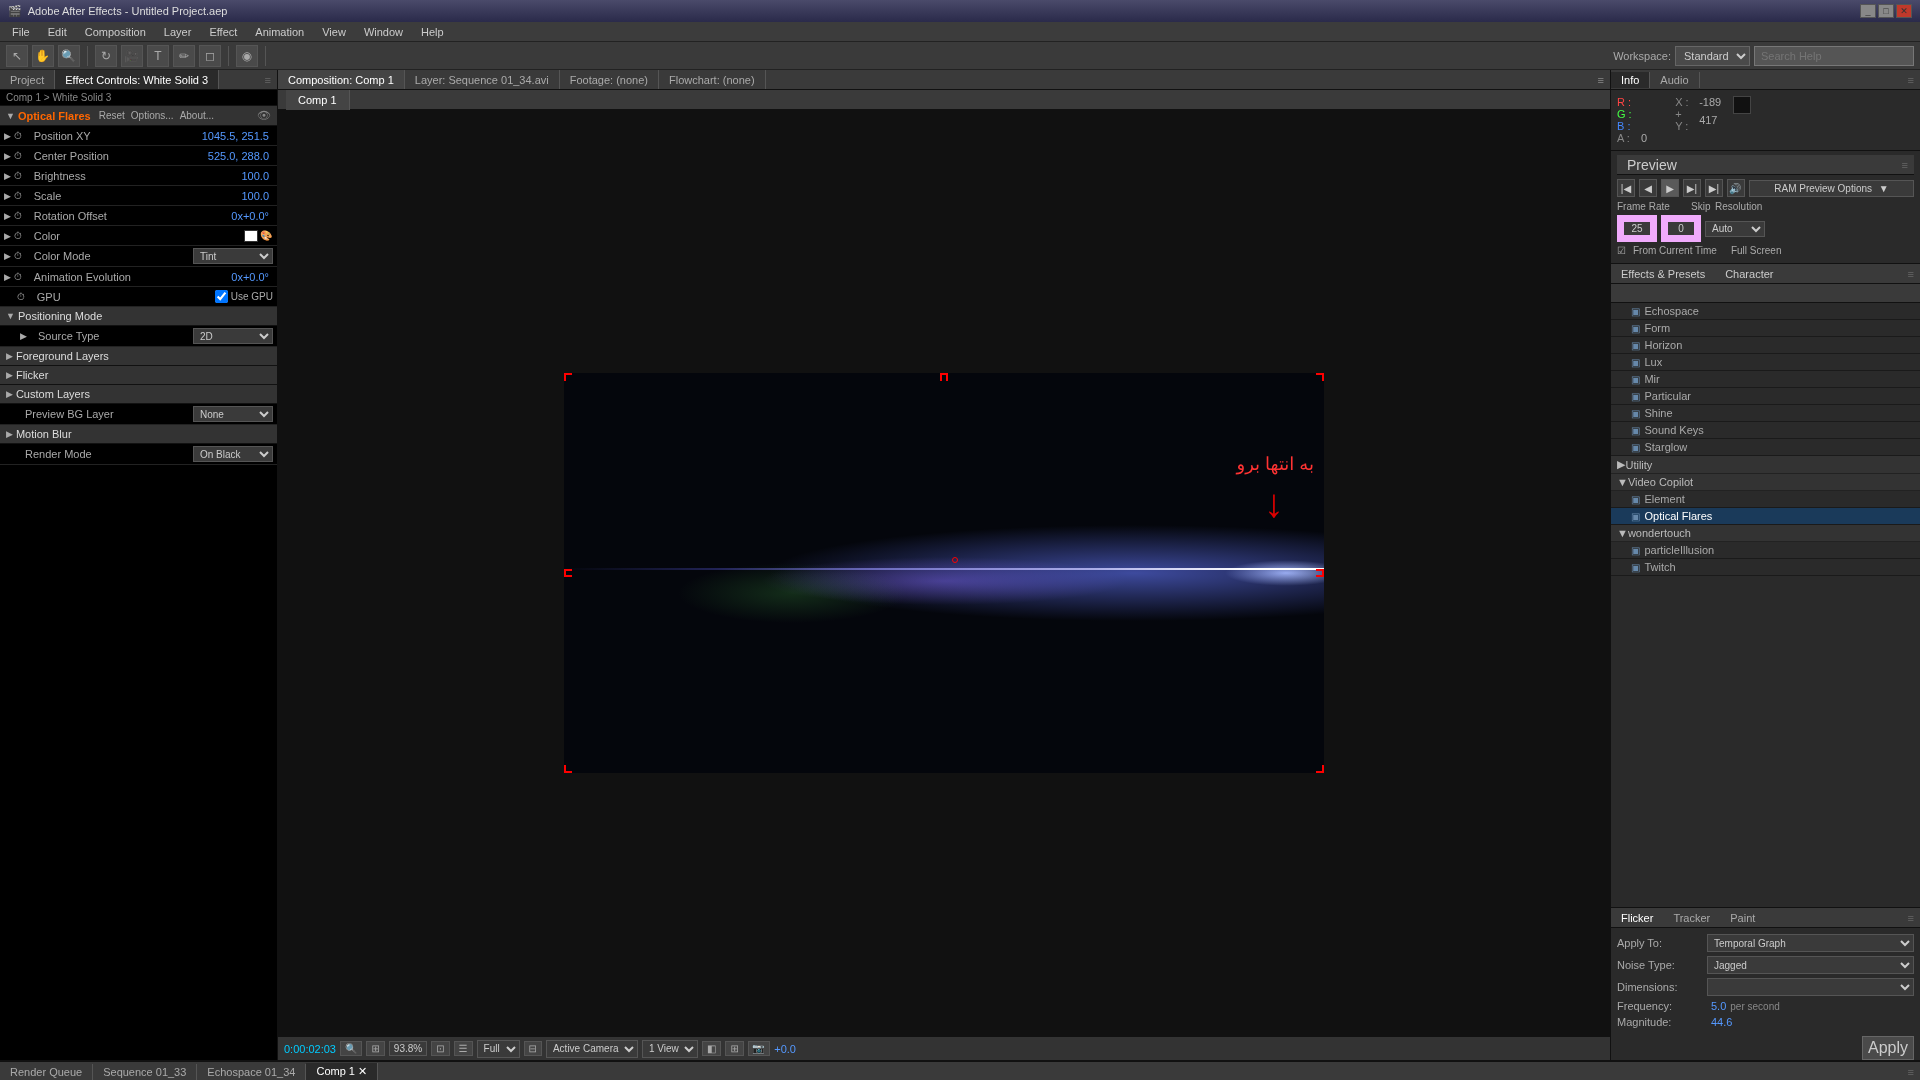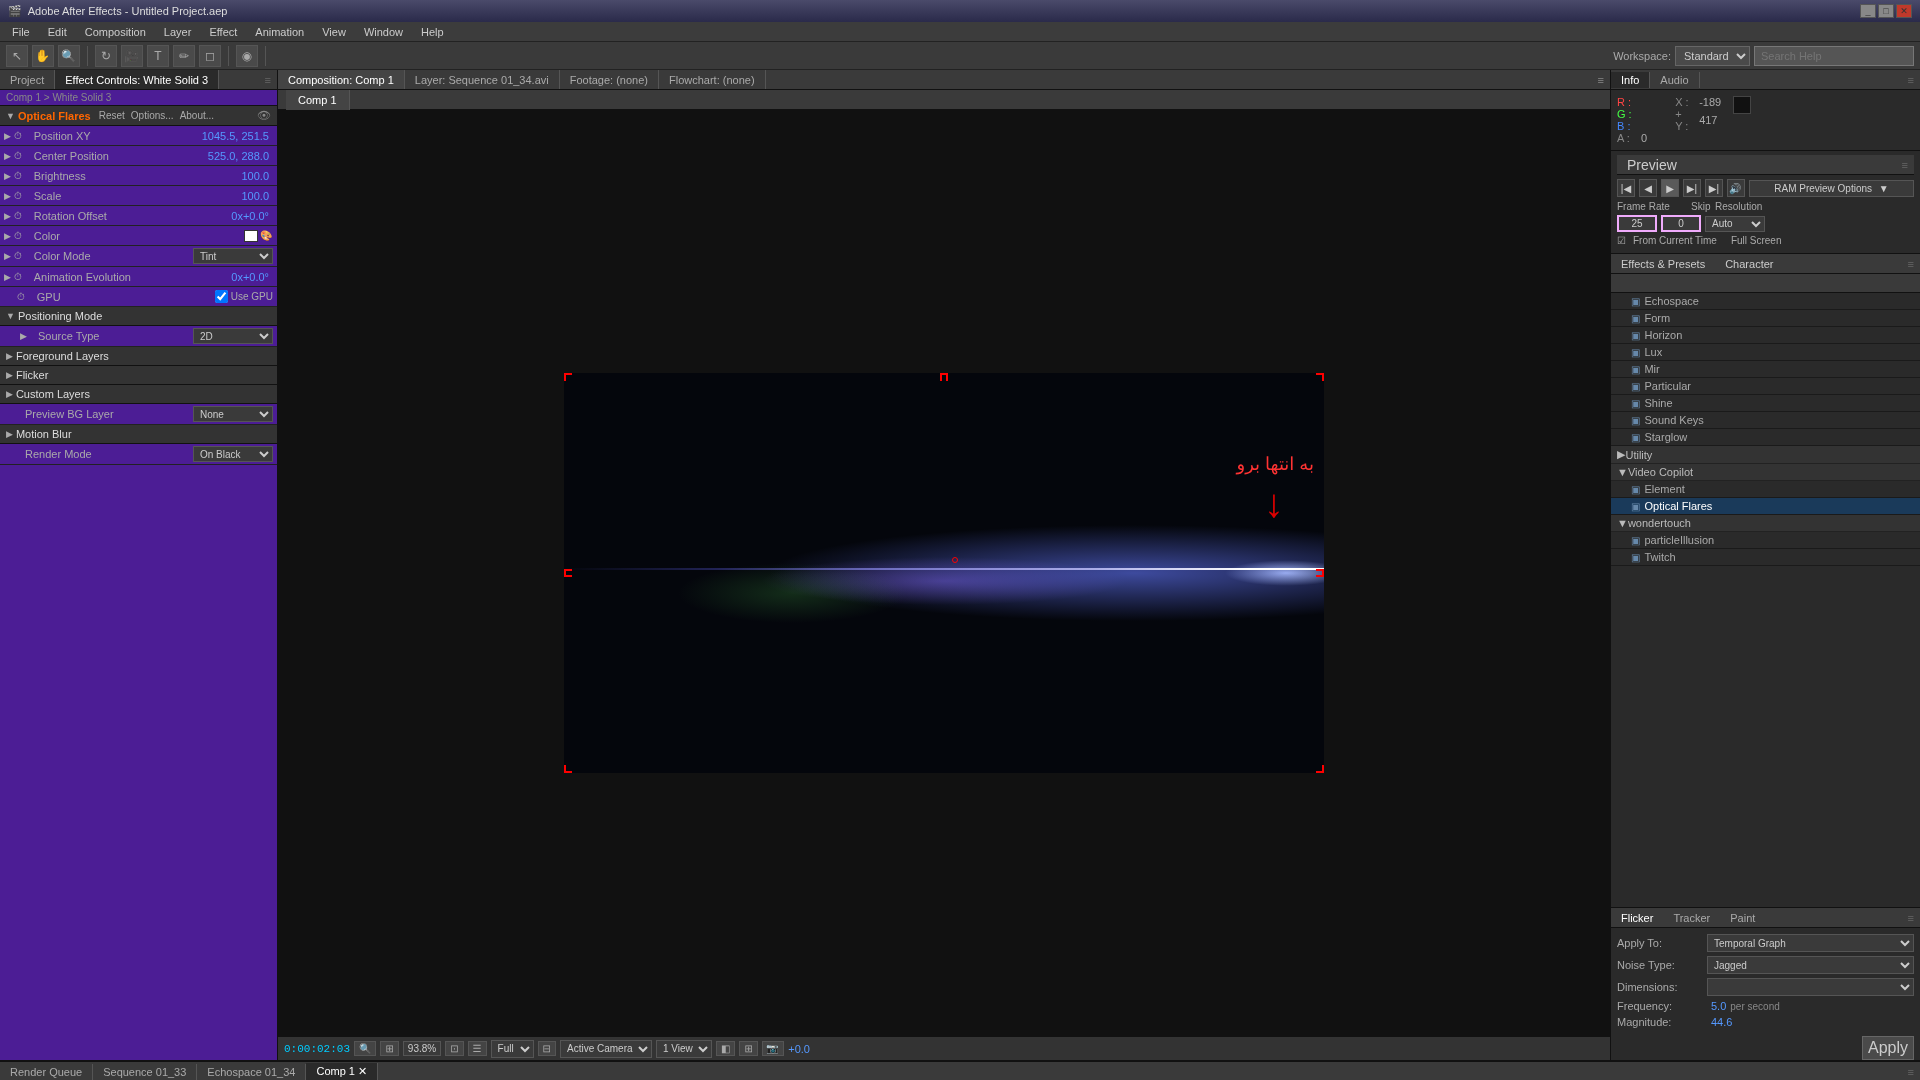--- a/index.html
+++ b/index.html
@@ -96,21 +96,21 @@
 
     
     #main-layout {
       display: flex;
       height: calc(1080px - 22px - 20px - 28px - 20px);
     }
 
     
     #left-panel {
       width: 278px;
-      background: #4c1d95;
+      background: #000000;
       border-right: 1px solid #111;
       display: flex;
       flex-direction: column;
       overflow: hidden;
     }
 
     
     .panel-tabs {
       height: 20px;
       background: #3a3a3a;
@@ -353,21 +353,21 @@
       color: #ccc; font-size: 10px;
       padding: 2px 4px; cursor: pointer;
       text-align: center;
     }
     .preview-options-row {
       display: flex; align-items: center; gap: 4px;
       font-size: 10px; color: #aaa; margin-bottom: 3px;
     }
     .po-label { color: #aaa; width: 70px; }
     .po-value {
-      background: #3a3a3a; border: 2px solid #f0abfc;
+      background: #3a3a3a; border: 7px solid #f0abfc;
       color: #ccc; font-size: 10px;
       padding: 1px 3px; width: 40px; text-align: center;
     }
     .from-current { color: #aaa; font-size: 10px; cursor: pointer; }
     .full-screen { color: #aaa; font-size: 10px; cursor: pointer; margin-left: 4px; }
 
     
     #effects-presets {
       flex: 1;
       overflow-y: auto;
@@ -675,21 +675,21 @@
         <div class="comp-border-marker tm"></div>
 
         <div style="position:absolute;top:46%;left:51%;width:6px;height:6px;border:1px solid red;border-radius:50%;"></div>
 
         <div style="position:absolute;right:10px;top:80px;color:#ff3333;font-size:18px;direction:rtl;">به انتها برو</div>
         <div style="position:absolute;right:40px;top:110px;color:#dd0000;font-size:40px;line-height:1;">↓</div>
       </div>
     </div>
 
     <div id="viewer-controls">
-      <span style="font-family:Liberation Mono, monospace;color:#00ccff;font-size:11px;">0:00:02:03</span>
+      <span style="font-family:Liberation Sans, sans-serif;color:#00ccff;font-size:11px;">0:00:02:03</span>
       <div class="vc-btn">🔍</div>
       <div class="vc-btn">⊞</div>
       <span style="background:#3a3a3a;border:1px solid #555;color:#ccc;font-size:10px;padding:1px 4px;">93.8%</span>
       <div class="vc-btn">⊡</div>
       <div class="vc-btn">☰</div>
       <select class="vc-select">
         <option>Full</option>
       </select>
       <div class="vc-btn">⊟</div>
       <select class="vc-select">

